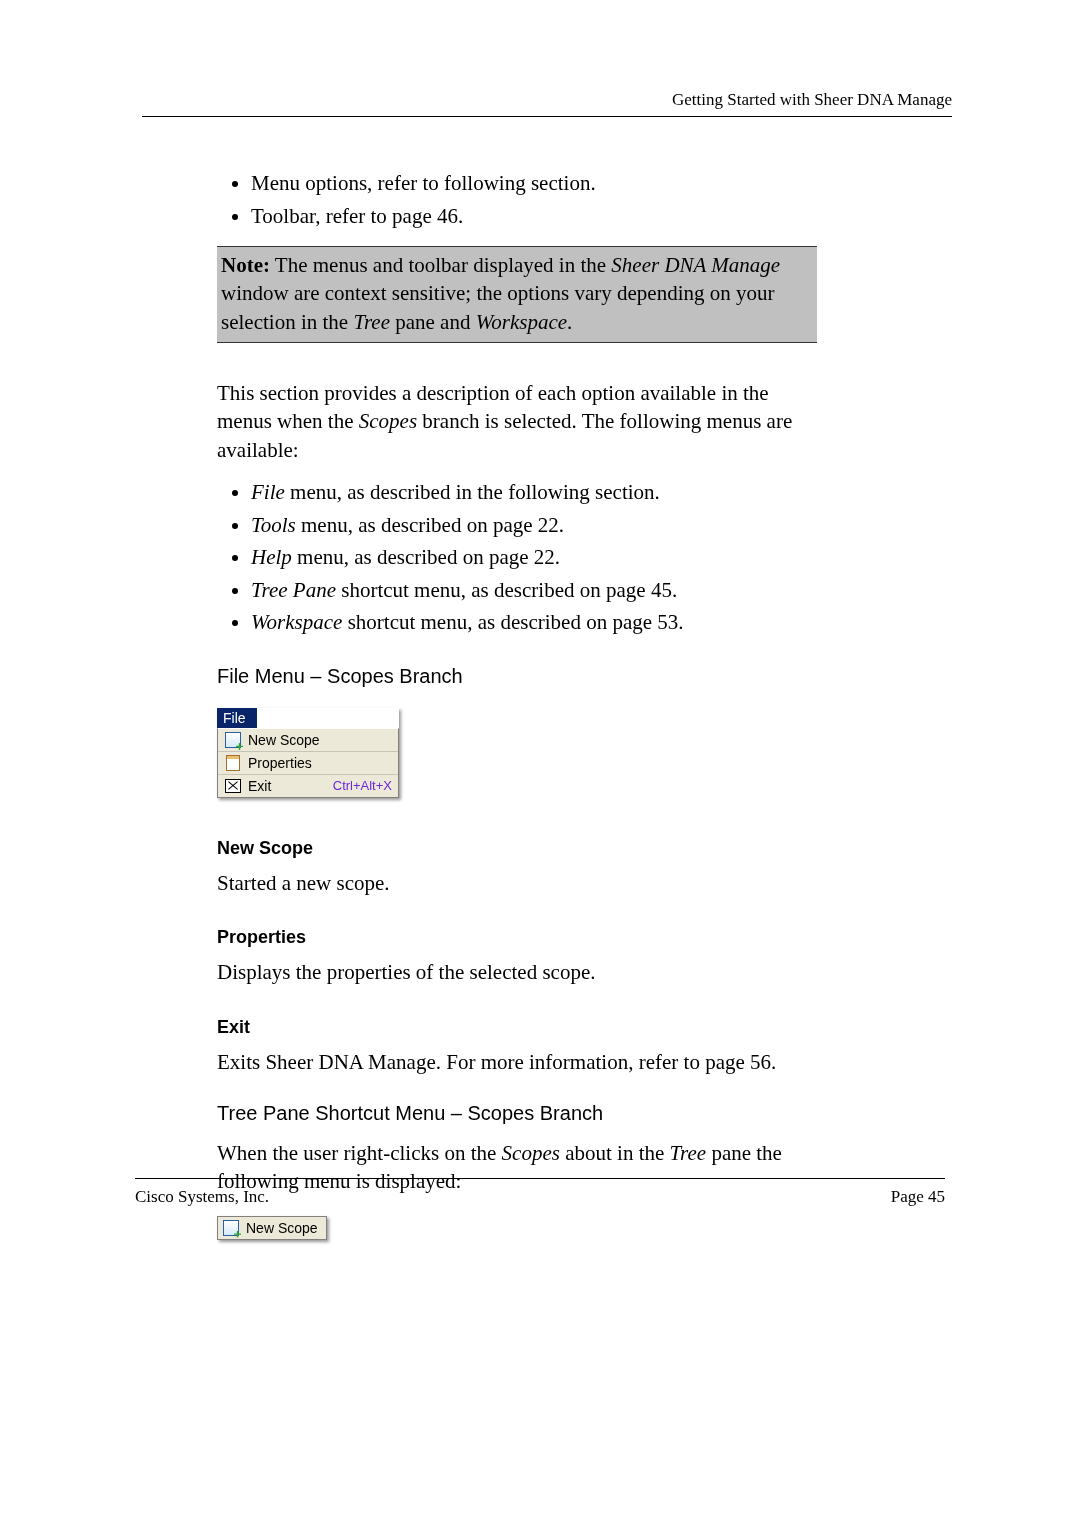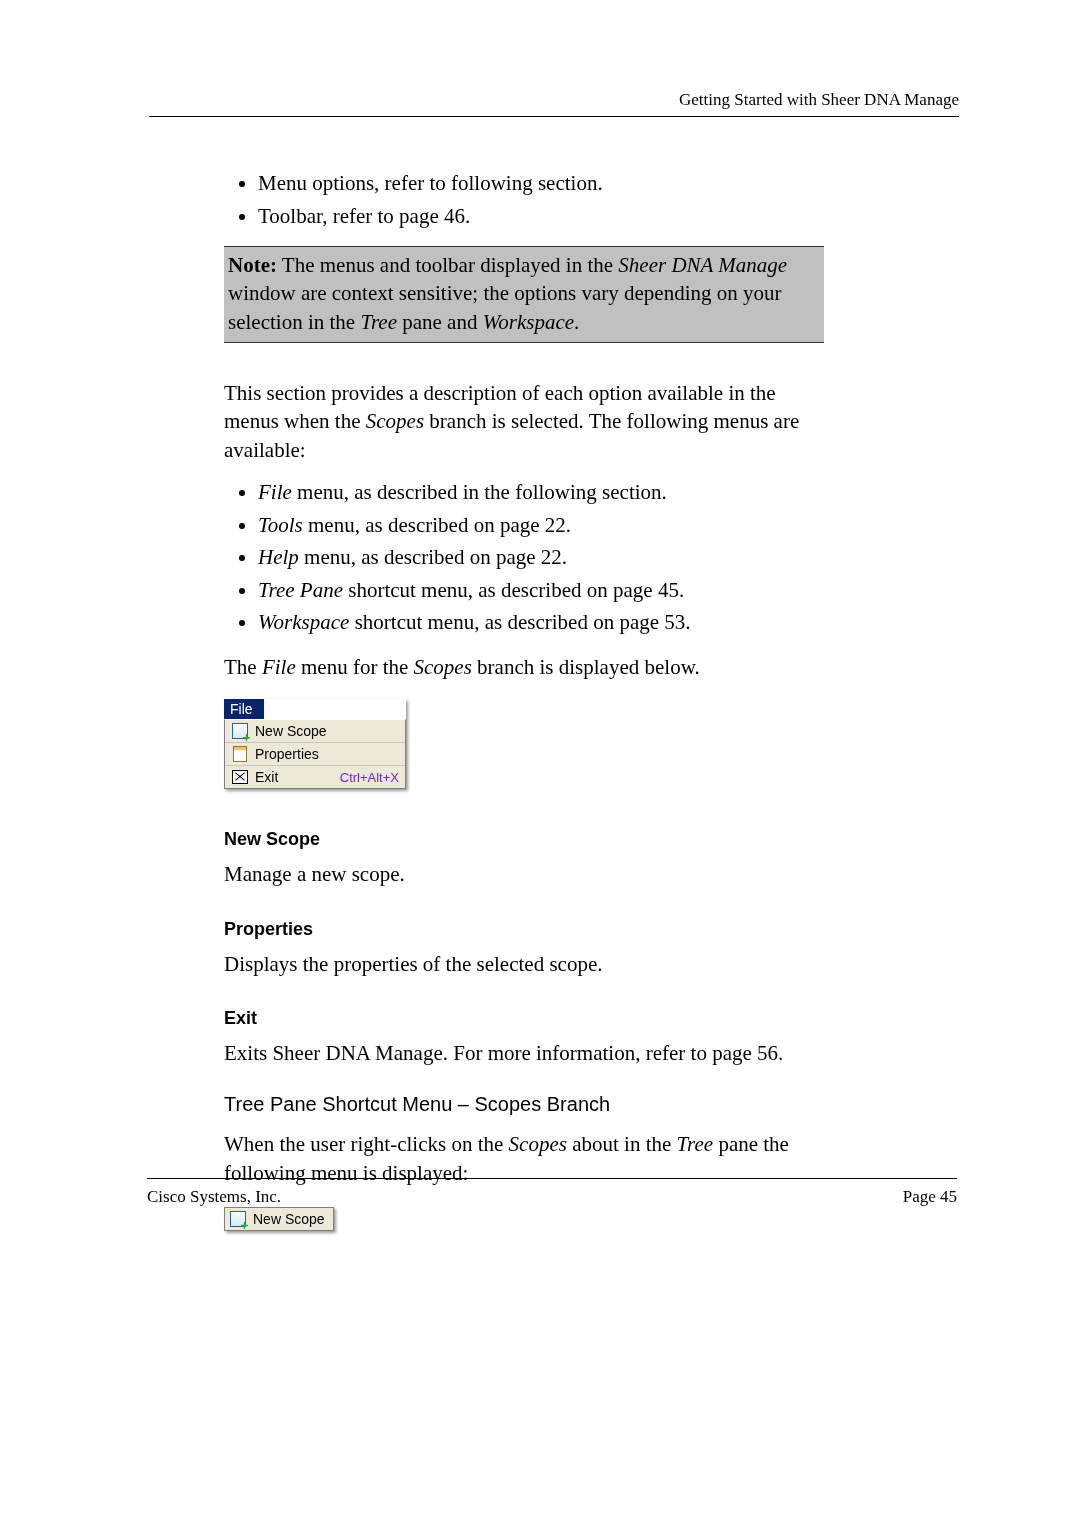--- a/index.html
+++ b/index.html
@@ -7,21 +7,21 @@
 body {
   width: 1080px;
   height: 1527px;
   background: #ffffff;
   font-family: "Times New Roman", Times, serif;
   color: #000;
   position: relative;
 }
 .page {
   position: absolute;
-  left: 149px;
+  left: 142px;
   top: 90px;
   width: 810px;
 }
 .running-head {
   text-align: right;
   font-size: 17px;
   font-family: "Times New Roman", serif;
   color: #000;
   padding-bottom: 6px;
   border-bottom: 1px solid #000;
@@ -149,21 +149,21 @@
 }
 .icon-exit::before, .icon-exit::after {
   content:""; position:absolute; left:1px; right:1px; top:5px;
   height:1px; background:#000;
 }
 .icon-exit::before { transform: rotate(40deg); }
 .icon-exit::after  { transform: rotate(-40deg); }
 
 .footer {
   position: absolute;
-  left: 147px;
+  left: 135px;
   right: 135px;
   top: 1178px;
   width: 810px;
   border-top: 1px solid #000;
   padding-top: 8px;
   font-size: 17px;
   display: flex;
   justify-content: space-between;
 }
 </style>
@@ -192,24 +192,22 @@
     </p>
 
     <ul class="bullets">
       <li><em>File</em><span> menu, as described in the following section.</span></li>
       <li><em>Tools</em><span> menu, as described on page 22.</span></li>
       <li><em>Help</em><span> menu, as described on page 22.</span></li>
       <li><em>Tree Pane</em><span> shortcut menu, as described on page 45.</span></li>
       <li><em>Workspace</em><span> shortcut menu, as described on page 53.</span></li>
     </ul>
 
-
-    <p class="body">
-      <span>The </span><em>File</em><span> menu for the </span><em>Scopes</em><span> branch is displayed below.</span>
-    </p>
+    <div class="h3">File Menu – Scopes Branch</div>
+
 
     <div class="menu-shot">
       <div class="menu-title">File</div>
       <div class="menu-panel">
         <div class="menu-row">
           <span class="mi-icon">
               <span class="icon-newscope"></span>
             </span>
           <span class="mi-label">New Scope</span>
         </div>
@@ -225,21 +223,21 @@
             </span>
           <span class="mi-label">
             <span>Exit</span>
           </span>
           <span class="mi-accel">Ctrl+Alt+X</span>
         </div>
       </div>
     </div>
 
     <div class="h4">New Scope</div>
-    <p class="body">Manage a new scope.</p>
+    <p class="body">Started a new scope.</p>
 
     <div class="h4">Properties</div>
     <p class="body">Displays the properties of the selected scope.</p>
 
     <div class="h4">Exit</div>
     <p class="body">Exits Sheer DNA Manage. For more information, refer to page 56.</p>
 
     <div class="h3">Tree Pane Shortcut Menu – Scopes Branch</div>
 
     <p class="body">

